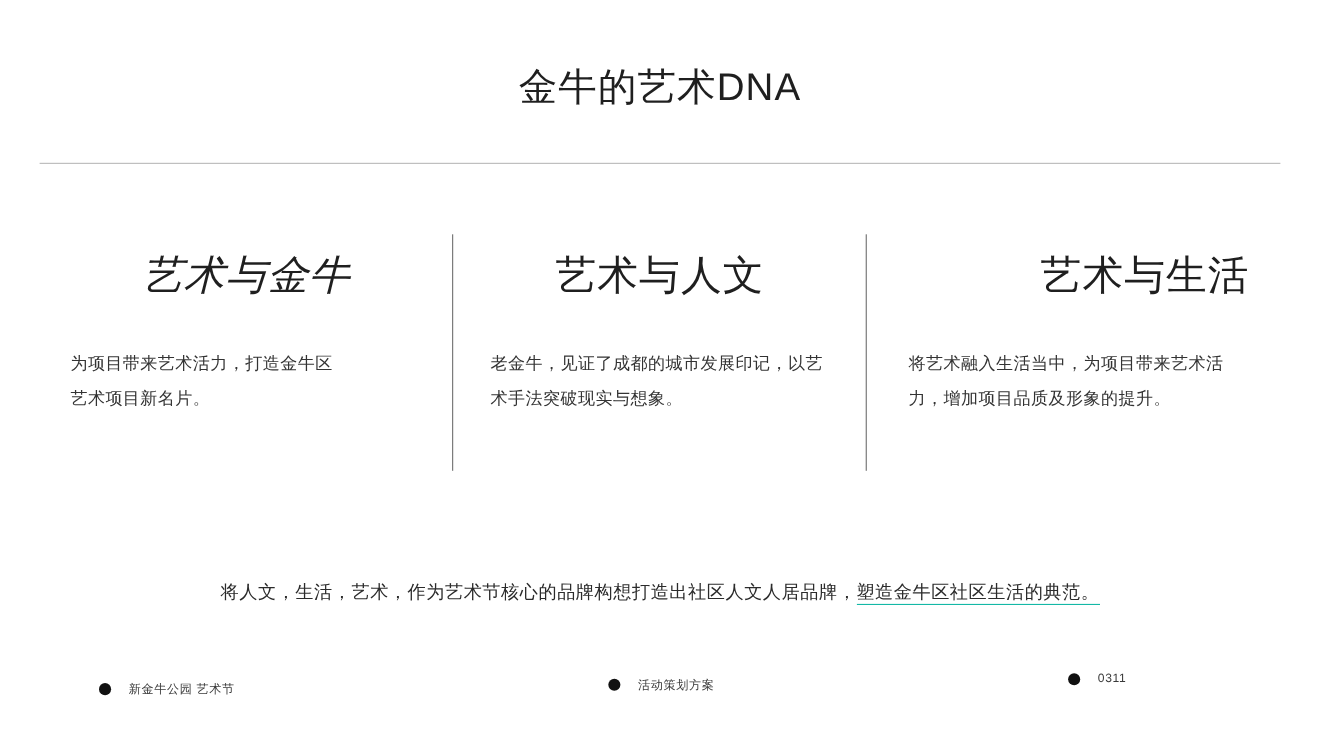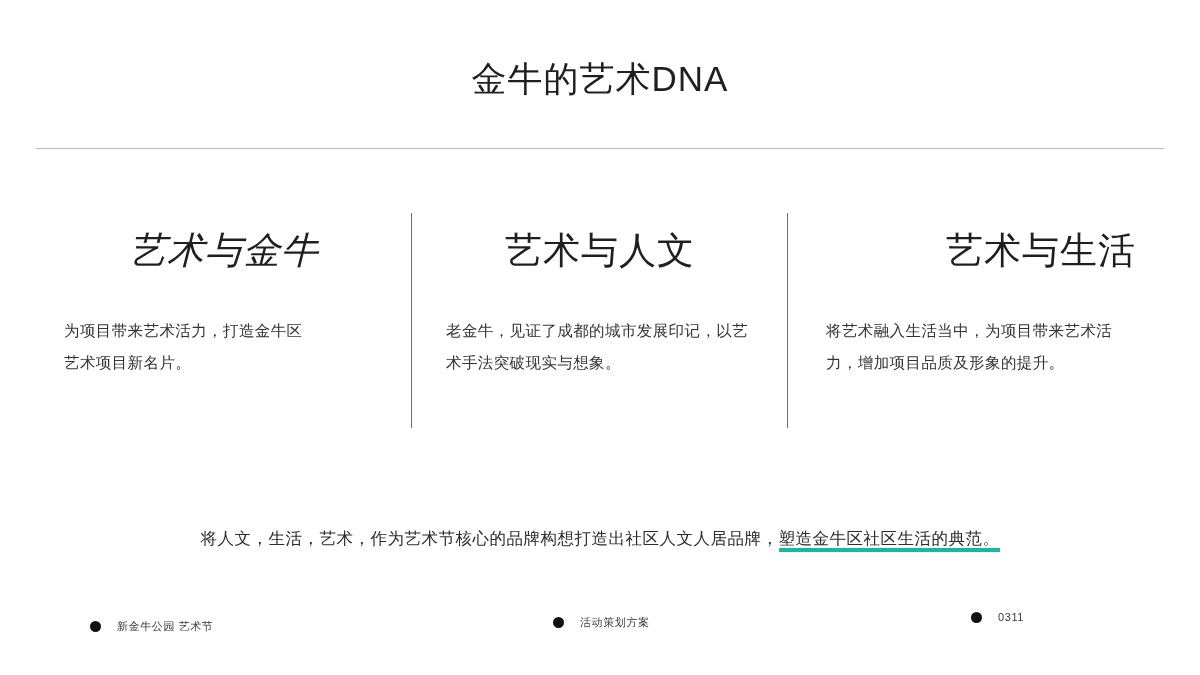--- a/index.html
+++ b/index.html
@@ -86,21 +86,21 @@
     position: absolute;
     top: 528px;
     left: 0;
     width: 1200px;
     text-align: center;
     font-size: 16.5px;
     color: #2b2b2b;
     letter-spacing: 0.5px;
   }
   .summary .emph {
-    border-bottom: 4px solid #14b8a6;
+    border-bottom: 1px solid #14b8a6;
     padding-bottom: 1px;
   }
   .footer {
     position: absolute;
     bottom: 38px;
     left: 0;
     width: 1200px;
     height: 22px;
   }
   .footer-item {

